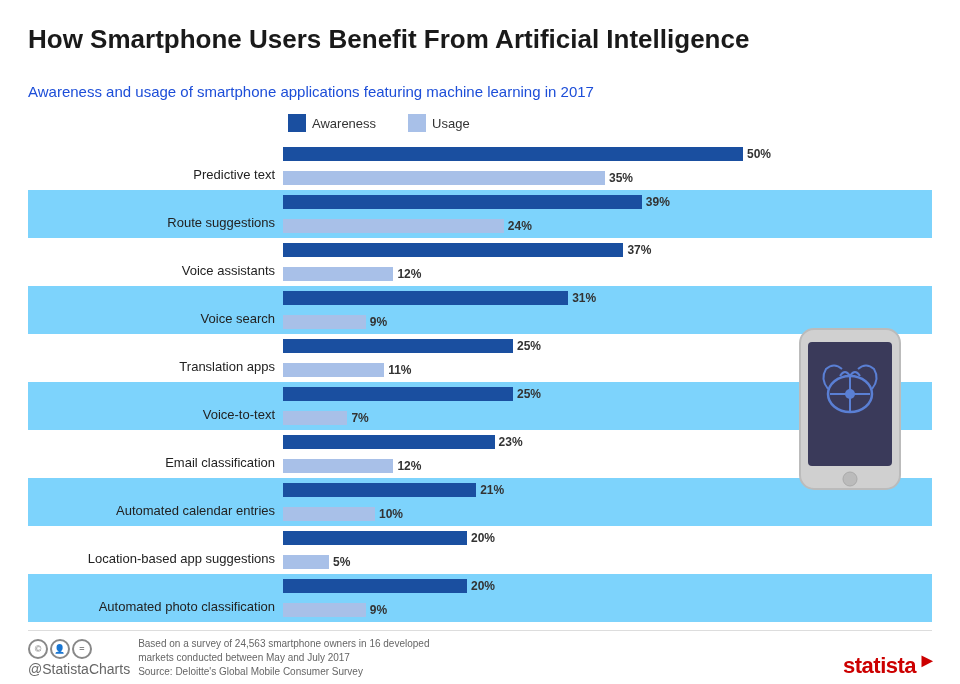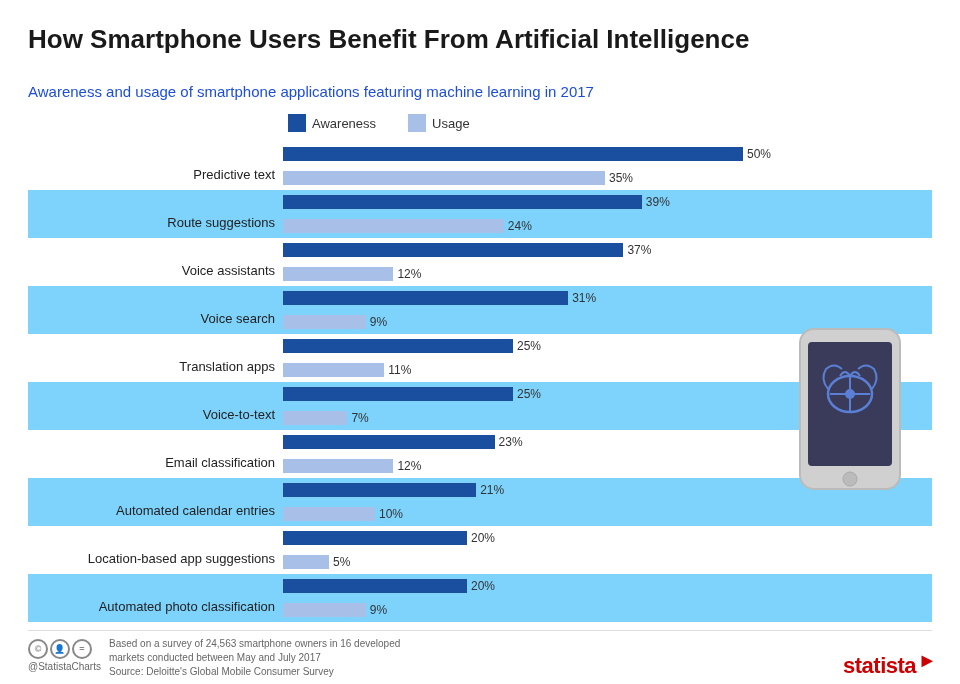--- a/index.html
+++ b/index.html
@@ -70,20 +70,21 @@
       flex-shrink: 0;
       margin-top: 16px;
     }
     .bars-group {
       display: flex;
       flex-direction: column;
       justify-content: center;
       gap: 10px;
       flex: 1;
       padding: 5px 0;
+      font-weight: bold;
     }
     .bar-line {
       display: flex;
       align-items: center;
       gap: 4px;
     }
     .bar {
       height: 14px;
       display: inline-block;
     }
@@ -318,21 +319,21 @@
   </div>
 
   <div class="footer">
     <div class="footer-left">
       <div>
         <div class="cc-icons">
           <div class="cc-circle">©</div>
           <div class="cc-circle">👤</div>
           <div class="cc-circle">=</div>
         </div>
-        <div style="font-size:10px;color:#666;margin-top:2px;">@StatistaCharts</div>
+        <div style="font-size:14px;color:#666;margin-top:2px;">@StatistaCharts</div>
       </div>
       <div class="footer-text" id="footer-source" style="white-space: pre-line;">Based on a survey of 24,563 smartphone owners in 16 developed
 markets conducted between May and July 2017
 Source: Deloitte's Global Mobile Consumer Survey</div>
     </div>
     <div class="statista-logo">
       <span>statista</span>
       <span style="font-size:14px;vertical-align:super;color:#c00;">▶</span>
     </div>
   </div>

